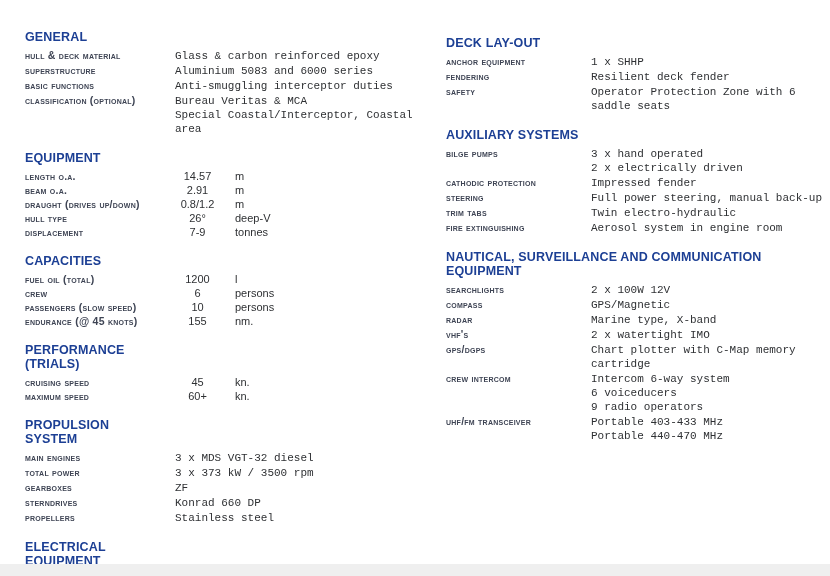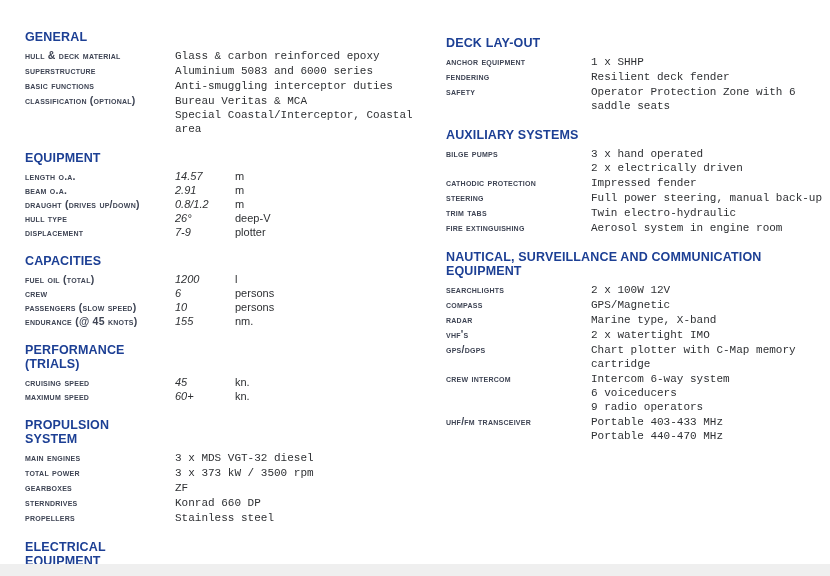--- a/index.html
+++ b/index.html
@@ -50,21 +50,21 @@
     letter-spacing: 0.25px;
     white-space: nowrap;
     font-weight: bold;
   }
   .spec-value, .spec-num, .spec-unit {
     font-size: 11px;
     line-height: 14px;
     color: var(--value-color);
   }
   .spec-value .value-line { line-height: 14px; font-family: Liberation Mono, monospace; }
-  .spec-num  { text-align: left; white-space: nowrap; font-style: italic; }
+  .spec-num  { text-align: center; white-space: nowrap; }
   .spec-unit { padding-left: 15px; white-space: nowrap; }
 
   .footer-bar {
     position: absolute;
     left: 0; bottom: 0;
     width: 830px; height: 12px;
     background: var(--footer-bar);
   }
 </style>
 </head>
@@ -123,21 +123,21 @@
           <span class="spec-unit">m</span>
         </div>
         <div class="spec-row measure">
           <span class="spec-label">HULL TYPE</span>
           <span class="spec-num">26°</span>
           <span class="spec-unit">deep-V</span>
         </div>
         <div class="spec-row measure">
           <span class="spec-label">DISPLACEMENT</span>
           <span class="spec-num">7-9</span>
-          <span class="spec-unit">plotter</span>
+          <span class="spec-unit">tonnes</span>
         </div>
       </div>
       <div class="section">
         <div class="section-title">
           <div class="title-line">CAPACITIES</div>
         </div>
         <div class="spec-row measure">
           <span class="spec-label">FUEL OIL (TOTAL)</span>
           <span class="spec-num">1200</span>
           <span class="spec-unit">l</span>

